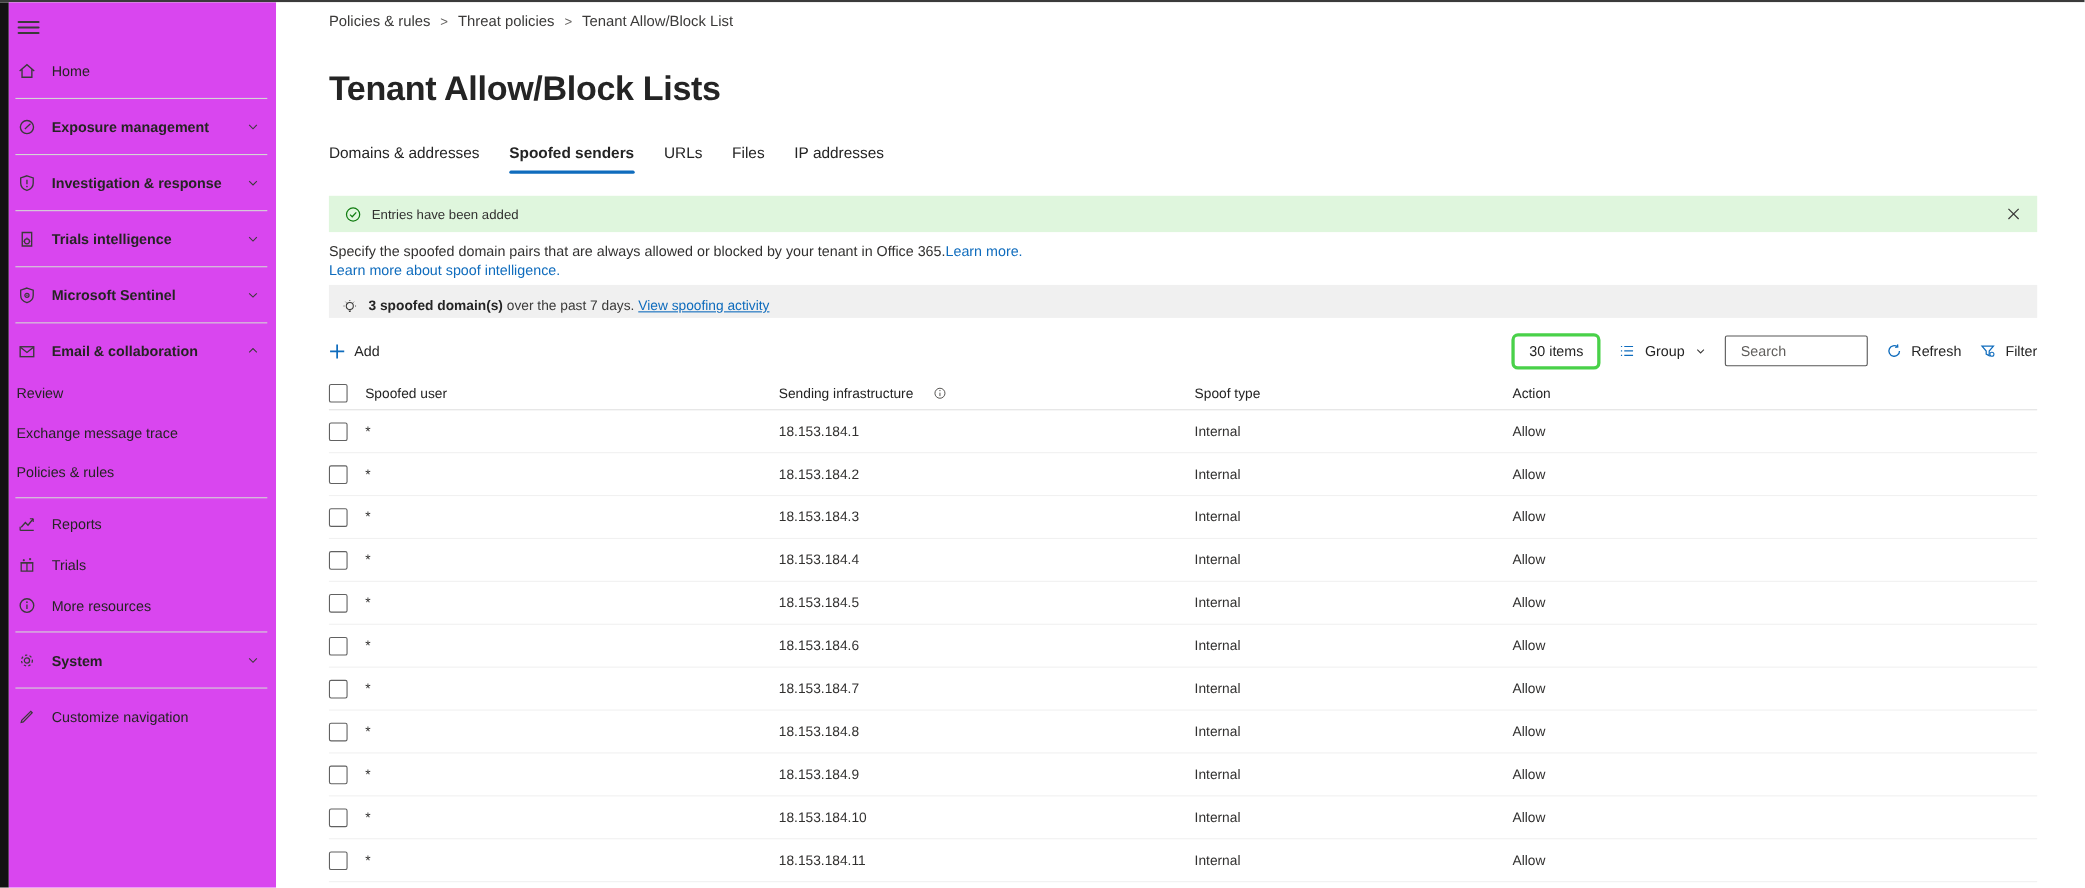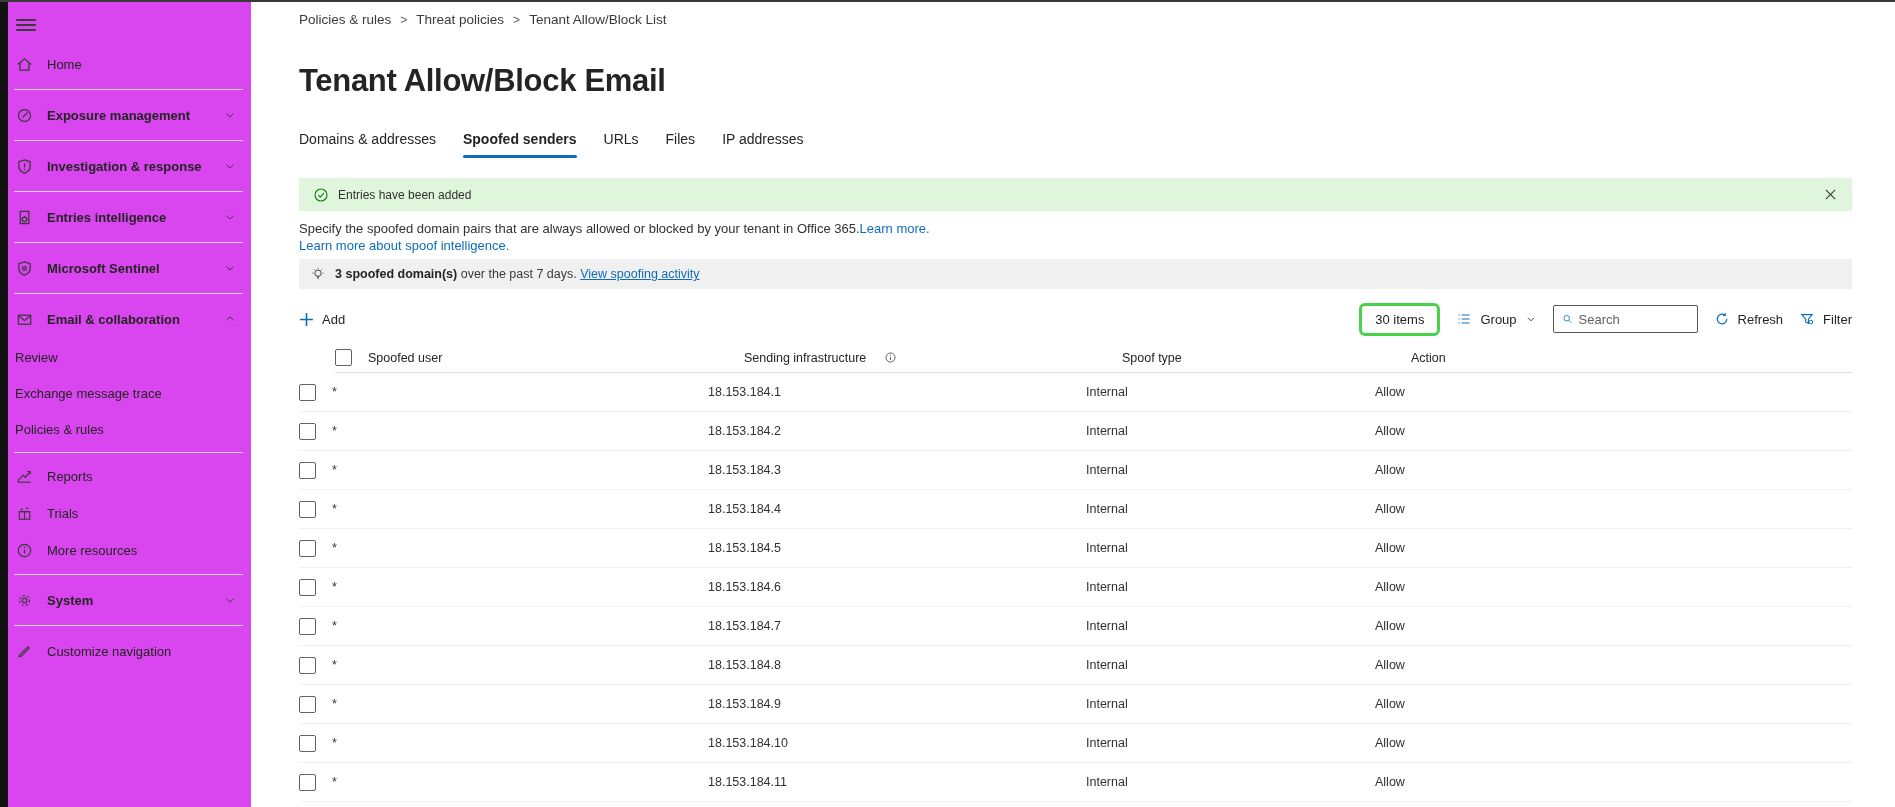--- a/index.html
+++ b/index.html
@@ -37,34 +37,34 @@
   .tab.active::after { content:""; position:absolute; left:0; right:0; bottom:0; height:3px; background:#0f6cbd; border-radius:2px; }
   
   .banner { margin-top:20px; height:33px; background:#dff6dd; display:flex; align-items:center; padding:4px 14px; }
   .banner .msg { font-size:12px; color:#323130; margin-left:9px; }
   .banner .close { margin-left:auto; width:16px; height:16px; cursor:pointer; display:flex; align-items:center; justify-content:center; }
   
   .descr { margin-top:9px; font-size:13px; line-height:17px; color:#323130; }
   a.lnk { color:#0f6cbd; text-decoration:none; cursor:pointer; }
   a.lnk.ul { text-decoration:underline; }
   
-  .insight { margin-top:5px; height:30px; background:#f0f0f0; display:flex; align-items:center; gap:9px; padding:2px 11px; font-size:12.5px; color:#3b3a39; }
+  .insight { margin-top:5px; height:30px; background:#f0f0f0; display:flex; align-items:flex-start; gap:9px; padding:12px 11px; font-size:12.5px; color:#3b3a39; }
   .insight b { color:#242424; }
   
   .toolbar { margin-top:12px; height:36px; display:flex; align-items:center; }
   .tb-btn { display:flex; align-items:center; gap:8px; font-size:13px; color:#242424; cursor:pointer; }
   .tb-right { margin-left:auto; display:flex; align-items:center; gap:16px; }
   .hl-box { border:3px solid #49d149; border-radius:6px; padding:6px 13px; font-size:13px; color:#242424; background:#fff; }
-  .searchbox { width:145px; height:28px; border:1px solid #575757; border-radius:2px; display:flex; align-items:center; gap:6px; padding:0 8px; background:#fff; }
+  .searchbox { width:130px; height:28px; border:1px solid #575757; border-radius:2px; display:flex; align-items:center; gap:6px; padding:0 8px; background:#fff; }
   .searchbox input { border:none; outline:none; width:110px; font-size:13px; font-family:"Liberation Sans",sans-serif; color:#323130; background:transparent; }
   .searchbox input::placeholder { color:#605e5c; }
   
   .table { margin-top:6px; }
   .tr { display:grid; grid-template-columns:33px 376px 378px 289px 1fr; align-items:center; }
-  .thead { height:30px; border-bottom:1px solid #e1e1e1; font-size:12.5px; color:#242424;margin-left:36px; }
+  .thead { height:30px; border-bottom:1px solid #e1e1e1; font-size:12.5px; color:#242424; }
   .trow { height:39px; border-bottom:1px solid #f1f1f1; font-size:12.5px; color:#323130; cursor:pointer; }
   .cb { width:17px; height:17px; border:1px solid #616161; border-radius:2px; background:#fff; cursor:pointer; }
   .hcell { display:flex; align-items:center; gap:18px;text-align:center; }
 </style>
 </head>
 <body>
 
 <div class="edge-strip"></div>
 
 <nav class="sidebar">
@@ -114,21 +114,21 @@
   <div class="nav-divider"></div>
 
   <div class="nav-item">
     <span class="nicon">
         <svg class="icn" width="19" height="19" viewBox="0 0 20 20">
           <path d="M5.5 3.5 H14.5 V16.5 H5.5 Z" fill="none" stroke="#3b3a39" stroke-width="1.3"></path>
           <circle cx="10" cy="12" r="2.4" fill="none" stroke="#3b3a39" stroke-width="1.2"></circle>
           <path d="M10 9.6 V8.4 M7.6 12 H6.6 M13.4 12 H12.4" stroke="#3b3a39" stroke-width="1"></path>
         </svg>
       </span>
-    <span class="nlabel">Entries intelligence</span>
+    <span class="nlabel">Trials intelligence</span>
     <svg class="chev" viewBox="0 0 20 20">
         <path d="M5 8 L10 13 L15 8" fill="none" stroke="#3b3a39" stroke-width="1.4"></path>
       </svg>
   </div>
   <div class="nav-divider"></div>
 
   <div class="nav-item">
     <span class="nicon">
         <svg class="icn" width="19" height="19" viewBox="0 0 20 20">
           <path d="M10 3 L16 5 V9.8 C16 13.5 13.4 15.9 10 17 C6.6 15.9 4 13.5 4 9.8 V5 Z" fill="none" stroke="#3b3a39" stroke-width="1.3"></path>
@@ -229,21 +229,21 @@
 <main class="main">
 
   <div class="breadcrumb">
     <span class="crumb">Policies &amp; rules</span>
     <span class="sep">&gt;</span>
     <span class="crumb">Threat policies</span>
     <span class="sep">&gt;</span>
     <span class="crumb">Tenant Allow/Block List</span>
   </div>
 
-  <h1 class="page-title">Tenant Allow/Block Email</h1>
+  <h1 class="page-title">Tenant Allow/Block Lists</h1>
 
   <div class="tabs">
     <div class="tab">Domains &amp; addresses</div>
     <div class="tab active">Spoofed senders</div>
     <div class="tab">URLs</div>
     <div class="tab">Files</div>
     <div class="tab">IP addresses</div>
   </div>
 
   <div class="banner">

